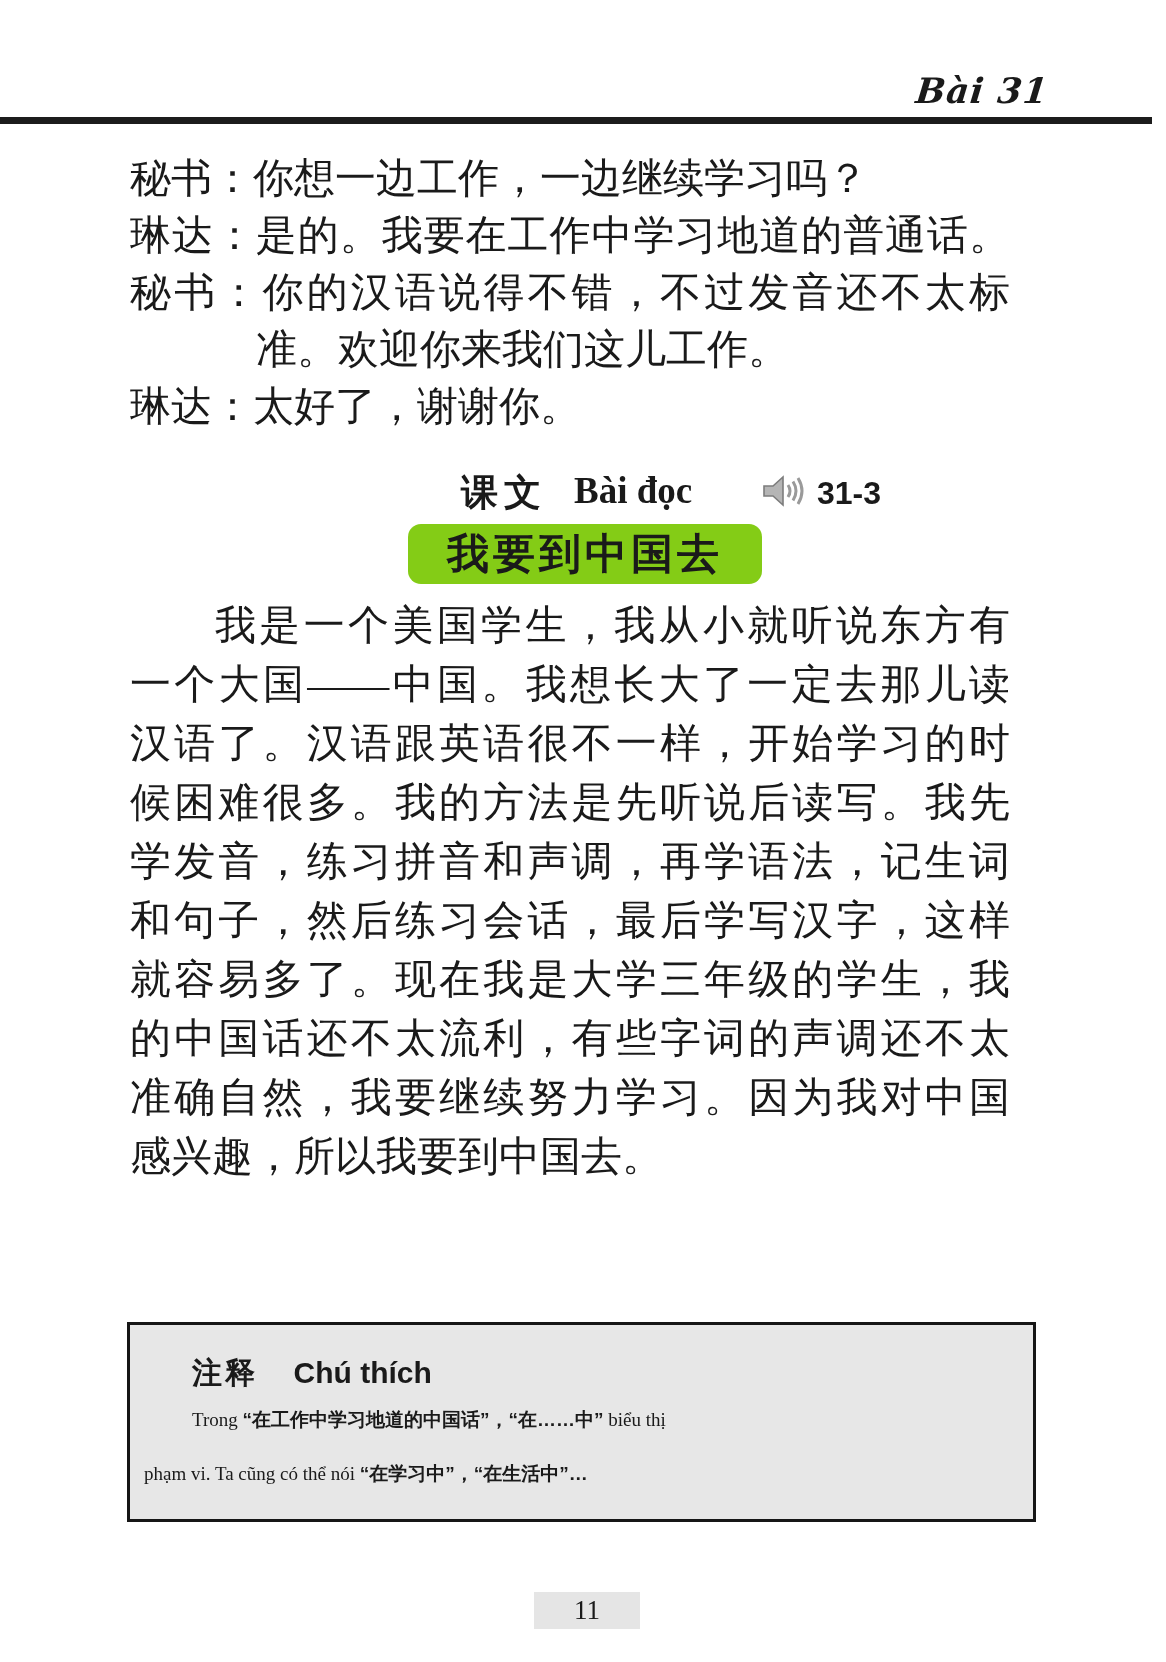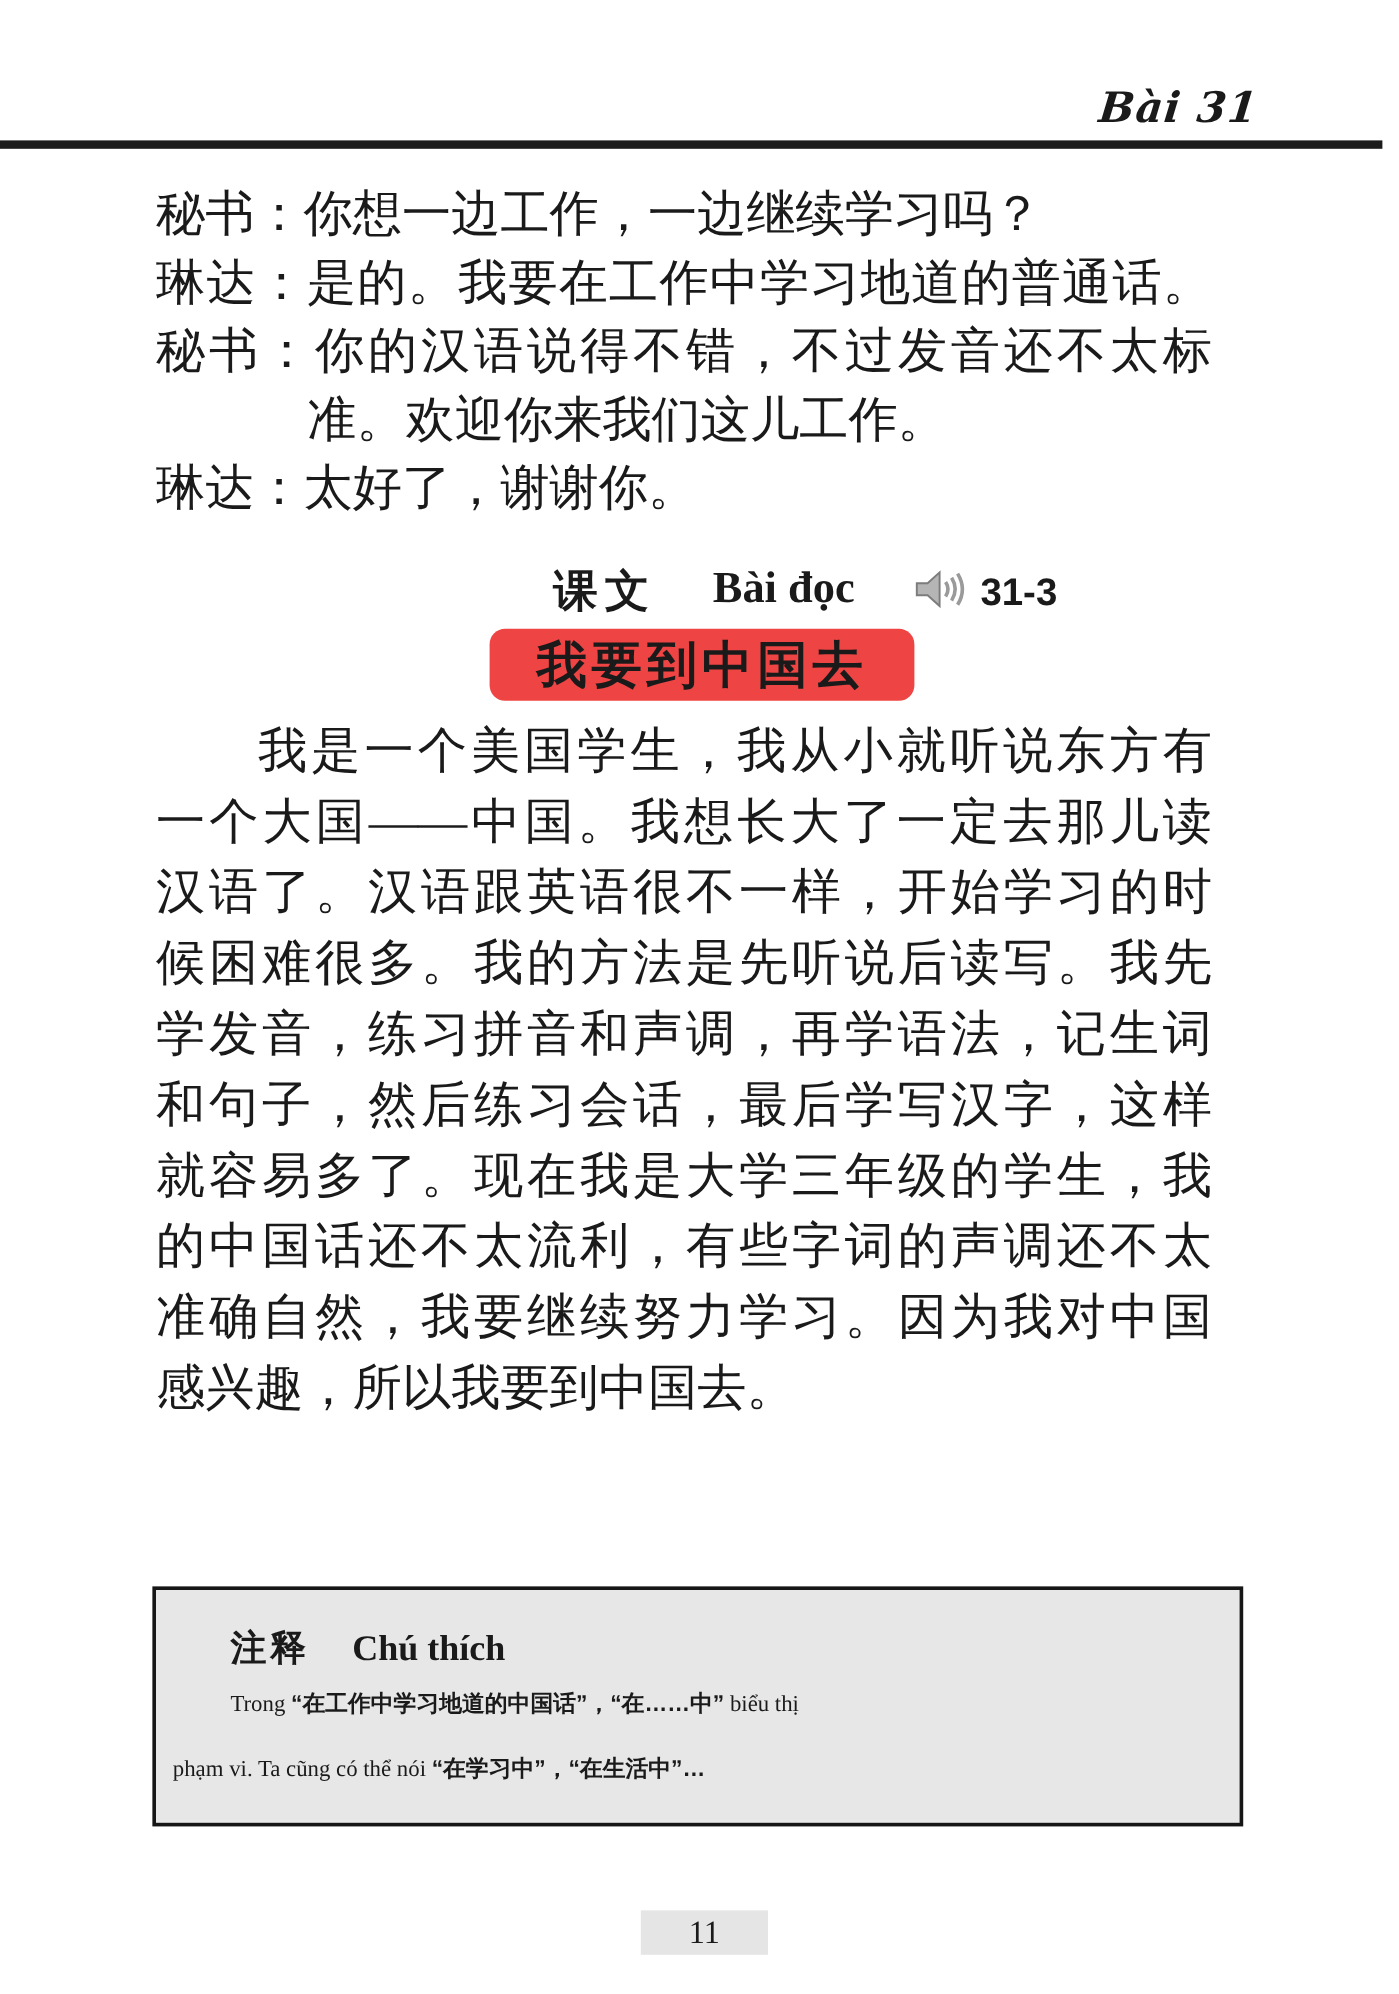--- a/index.html
+++ b/index.html
@@ -16,43 +16,43 @@
   .dialogue{position:absolute;left:130px;top:150px;width:880px;
         font-size:41px;line-height:57px;}
   .dline{display:block;}
   .just{text-align:justify;text-align-last:justify;text-justify:inter-character;}
   .dline.cont{padding-left:126px;}
 
   
   .reading-header{position:absolute;top:468px;left:0;width:1166px;height:50px;}
   .rh-zh{position:absolute;left:461px;top:0;font-family:"Liberation Sans",sans-serif;
         font-weight:800;font-size:37px;letter-spacing:6px;}
-  .rh-vi{position:absolute;left:594px;top:1px;font-family:"Liberation Serif",serif;
+  .rh-vi{position:absolute;left:574px;top:1px;font-family:"Liberation Serif",serif;
         font-weight:800;font-size:37px;}
   .audio{position:absolute;left:762px;top:6px;display:flex;align-items:center;gap:9px;}
   .audio-label{font-family:"Liberation Sans",sans-serif;font-weight:800;font-size:32px;}
 
   
   .reading-title-box{position:absolute;left:408px;top:524px;width:354px;height:60px;
-        background:#ef4444;border-radius:13px;display:flex;align-items:center;justify-content:center;}
+        background:#84cc16;border-radius:13px;display:flex;align-items:center;justify-content:center;}
   .reading-title-box .t{font-family:"Liberation Sans",sans-serif;font-weight:800;
         font-size:42px;letter-spacing:4px;}
 
   
   .reading-body{position:absolute;left:130px;top:596px;width:880px;
         font-size:41px;line-height:59px;}
   .pline{display:block;}
   .pline.first{text-indent:85px;}
 
   
   .notes-box{position:absolute;left:127px;top:1322px;width:909px;height:200px;
         background:#e7e7e7;border:3px solid #161616;box-sizing:border-box;}
   .notes-title{position:absolute;left:62px;top:28px;font-size:30px;}
   .notes-title .zh{font-family:"Liberation Sans",sans-serif;font-weight:800;letter-spacing:3px;}
-  .notes-title .vi{font-family:Liberation Serif, serif;font-weight:700;margin-left:28px;margin-top:48px;}
+  .notes-title .vi{font-family:Liberation Sans, sans-serif;font-weight:700;margin-left:28px;margin-top:48px;}
   .notes-line{position:absolute;font-size:19px;white-space:nowrap;}
   .notes-line .vi{font-family:"Liberation Serif",serif;}
   .notes-line .zhb{font-family:"Liberation Sans",sans-serif;font-weight:700;}
   .nl1{left:62px;top:82px;}
   .nl2{left:14px;top:136px;text-align:right;}
 
   
   .page-num{position:absolute;left:534px;top:1559px;width:106px;height:37px;background:#e5e5e5;
         display:flex;align-items:center;justify-content:center;font-size:27px;margin-top:33px;}
 </style>

